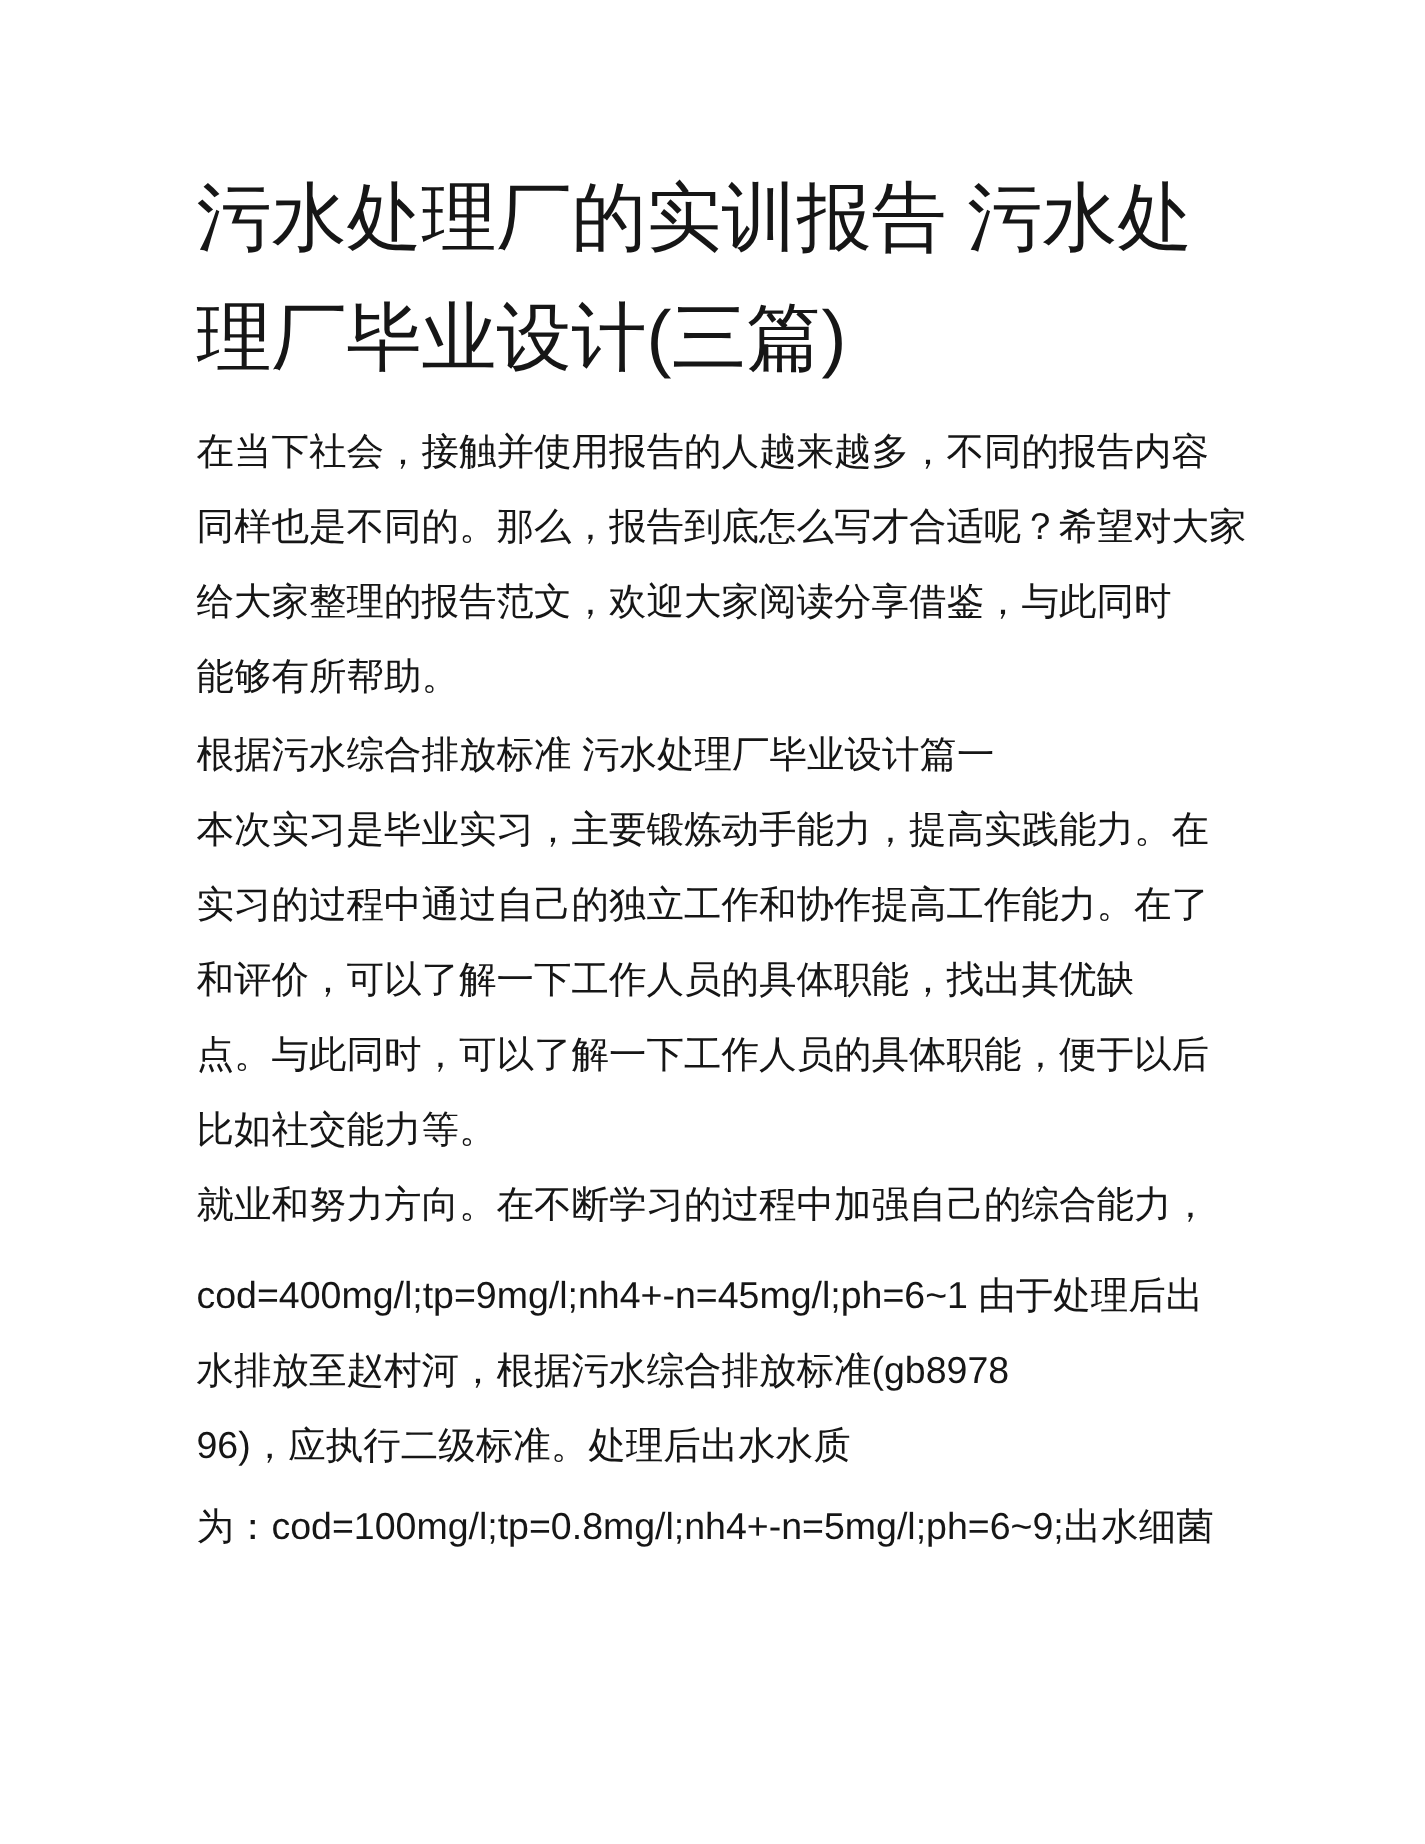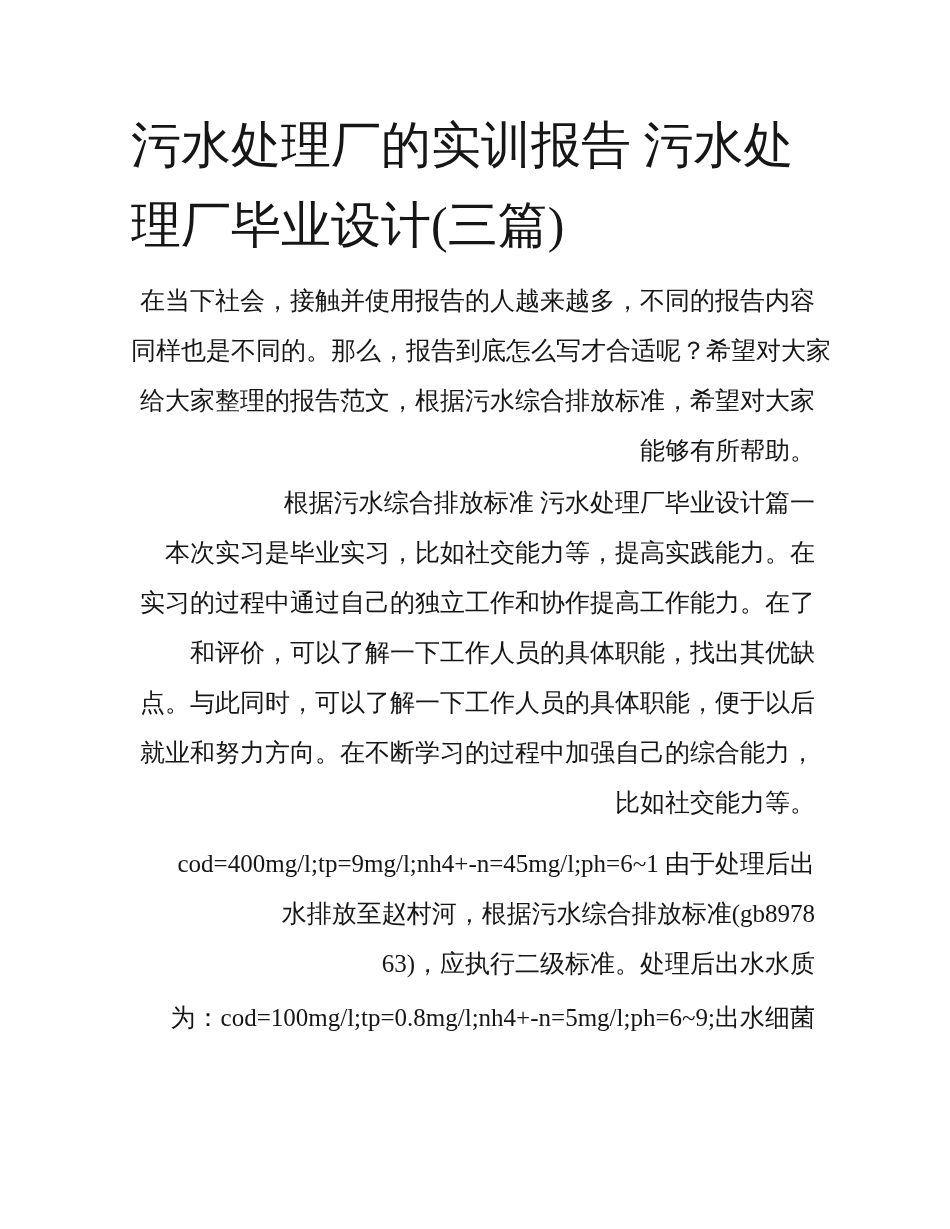--- a/index.html
+++ b/index.html
@@ -7,41 +7,40 @@
     padding: 0;
     background: #ffffff;
   }
   .page {
     position: relative;
     width: 838px;
     height: 1229px;
     background: #ffffff;
     overflow: hidden;
     color: #161616;
-    font-family: Liberation Serif, serif;
+    font-family: Liberation Sans, sans-serif;
   }
   .content {
     position: absolute;
     left: 131px;
     top: 105px;
     width: 684px;
   }
   .doc-title {
     margin: 0 0 11px 0;
     font-weight: 400;
   }
   .title-line {
     font-size: 50px;
     line-height: 80px;
     white-space: nowrap;
     letter-spacing: 0;
   }
   .para {
     margin: 0;
-    text-align: right;
   }
   .para.gap-xs { margin-top: 2px; }
   .para.gap-sm { margin-top: 4px; }
   .para.gap-md { margin-top: 11px; }
   .body-line {
     font-size: 25px;
     line-height: 50px;
     white-space: nowrap;
   }
 </style>
@@ -52,41 +51,41 @@
   <div class="content">
 
     <div class="doc-title">
       <div class="title-line">污水处理厂的实训报告 污水处</div>
       <div class="title-line">理厂毕业设计(三篇)</div>
     </div>
 
     <div class="para">
       <div class="body-line">在当下社会，接触并使用报告的人越来越多，不同的报告内容</div>
       <div class="body-line">同样也是不同的。那么，报告到底怎么写才合适呢？希望对大家</div>
-      <div class="body-line">给大家整理的报告范文，根据污水综合排放标准，希望对大家</div>
+      <div class="body-line">给大家整理的报告范文，欢迎大家阅读分享借鉴，与此同时</div>
       <div class="body-line">能够有所帮助。</div>
     </div>
 
     <div class="para gap-xs">
       <div class="body-line">根据污水综合排放标准 污水处理厂毕业设计篇一</div>
     </div>
 
     <div class="para">
-      <div class="body-line">本次实习是毕业实习，比如社交能力等，提高实践能力。在</div>
+      <div class="body-line">本次实习是毕业实习，主要锻炼动手能力，提高实践能力。在</div>
       <div class="body-line">实习的过程中通过自己的独立工作和协作提高工作能力。在了</div>
       <div class="body-line">和评价，可以了解一下工作人员的具体职能，找出其优缺</div>
       <div class="body-line">点。与此同时，可以了解一下工作人员的具体职能，便于以后</div>
+      <div class="body-line">比如社交能力等。</div>
       <div class="body-line">就业和努力方向。在不断学习的过程中加强自己的综合能力，</div>
-      <div class="body-line">比如社交能力等。</div>
     </div>
 
     <div class="para gap-md">
       <div class="body-line">cod=400mg/l;tp=9mg/l;nh4+-n=45mg/l;ph=6~1 由于处理后出</div>
       <div class="body-line">水排放至赵村河，根据污水综合排放标准(gb8978</div>
-      <div class="body-line">63)，应执行二级标准。处理后出水水质</div>
+      <div class="body-line">96)，应执行二级标准。处理后出水水质</div>
     </div>
 
     <div class="para gap-sm">
       <div class="body-line">为：cod=100mg/l;tp=0.8mg/l;nh4+-n=5mg/l;ph=6~9;出水细菌</div>
     </div>
 
   </div>
 </div>
 
 </body></html>

